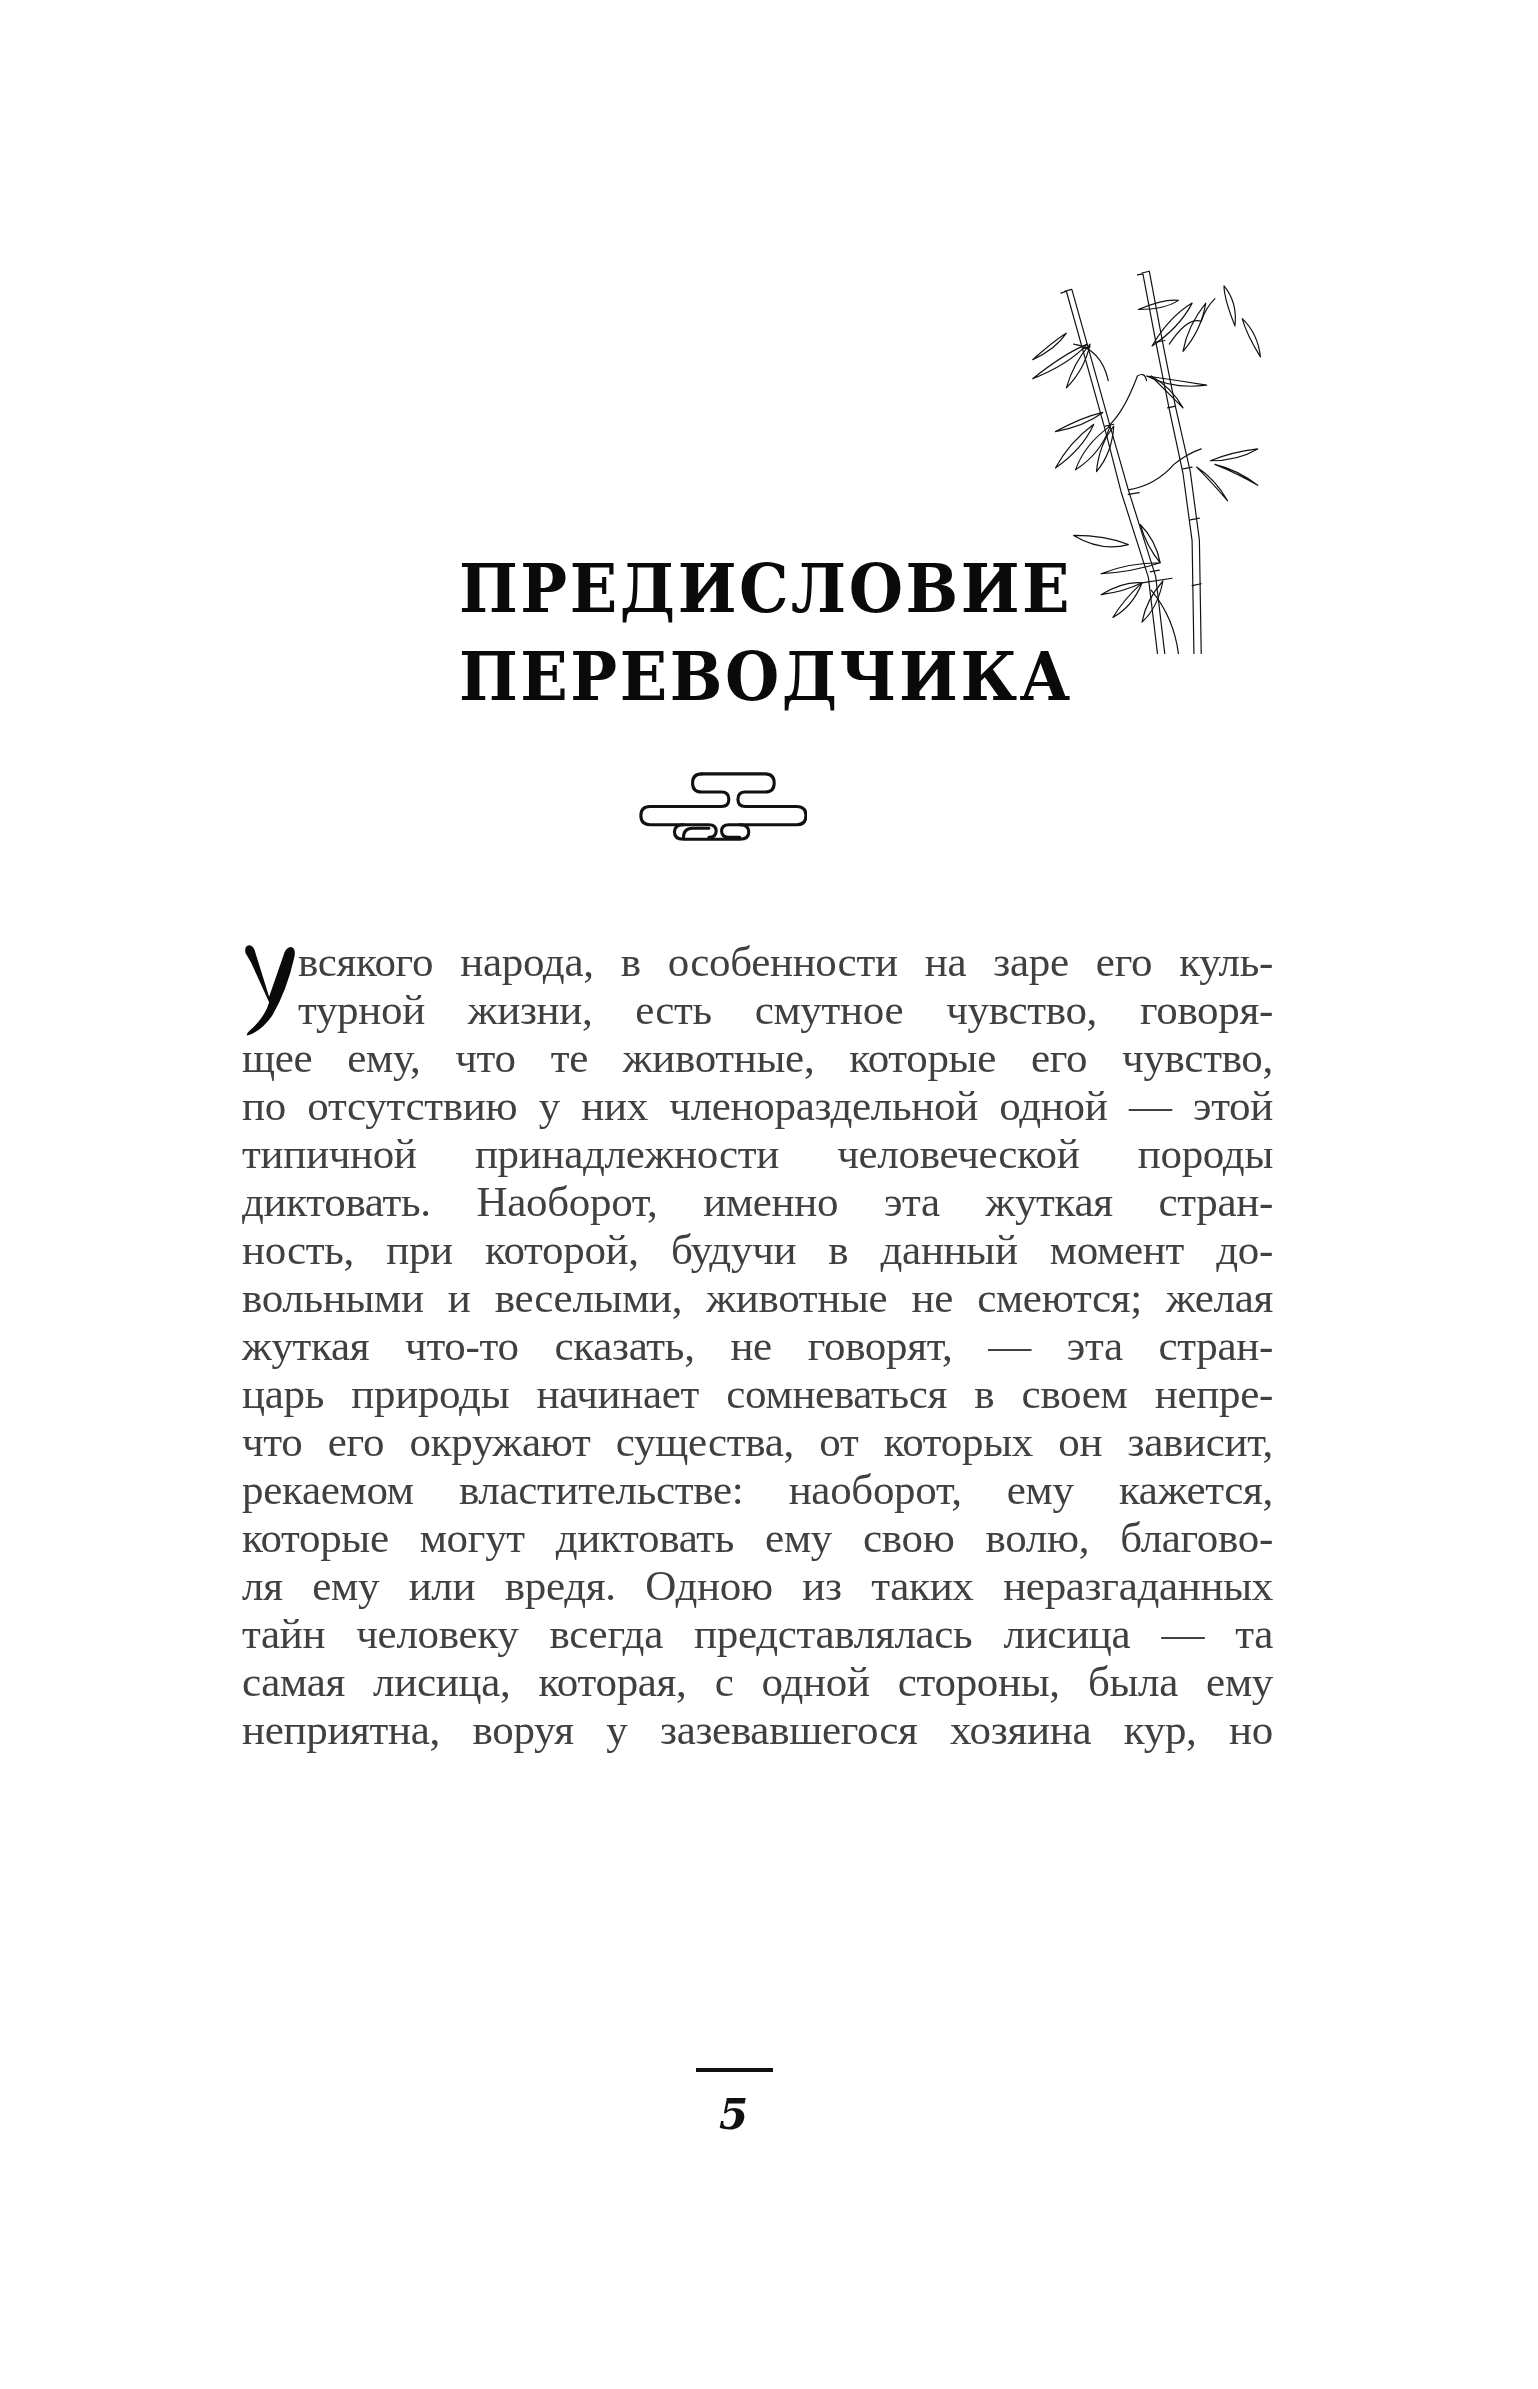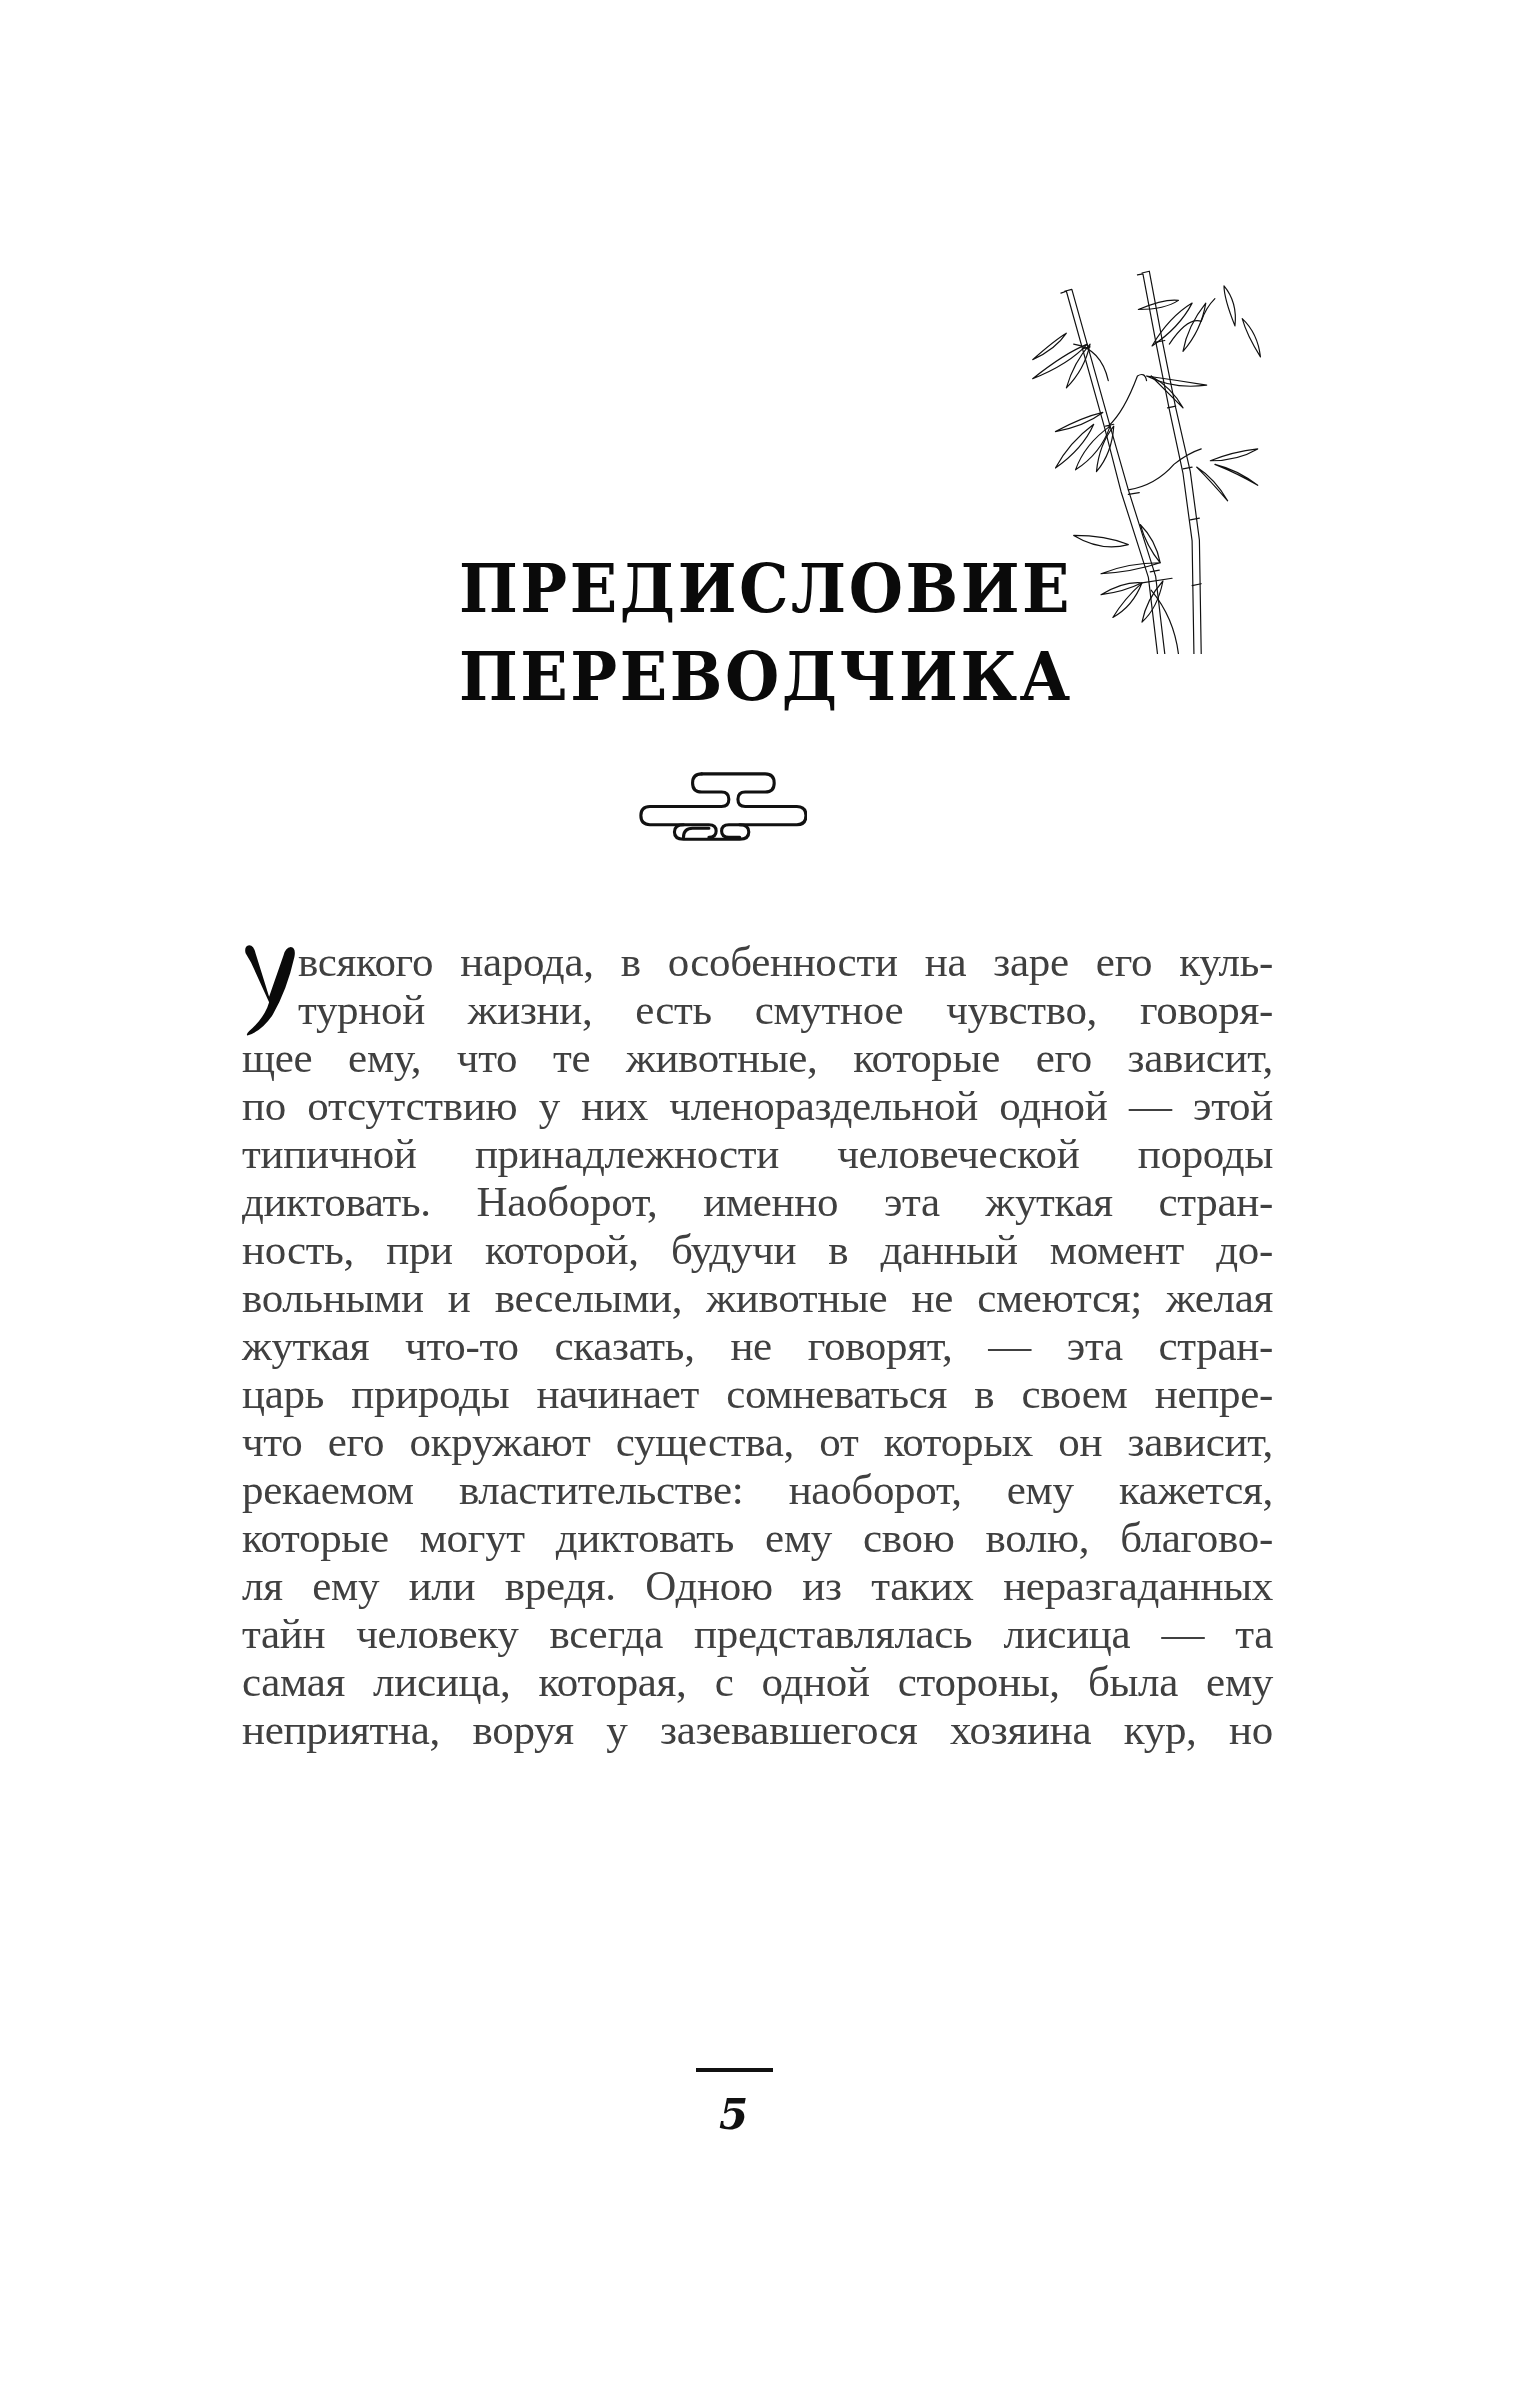--- a/index.html
+++ b/index.html
@@ -189,21 +189,21 @@
   </div>
 
   <div class="body-text">
     <div class="dropcap">
       <svg viewBox="0 0 62 104">
         <path d="M4 12 Q2 4 8 3 Q13 3 15 12 L30 60 L46 14 Q48 6 54 5 Q60 6 58 16 Q50 52 34 80 Q22 98 6 103 Q4 102 8 98 Q22 86 28 72 L30 66 L10 22 Z" fill="#0a0a0a"></path>
       </svg>
     </div>
     <span class="line indented">всякого народа, в особенности на заре его куль-</span>
     <span class="line indented">турной жизни, есть смутное чувство, говоря-</span>
-    <span class="line">щее ему, что те животные, которые его зависит,</span>
+    <span class="line">щее ему, что те животные, которые его чувство,</span>
     <span class="line">по отсутствию у них членораздельной одной — этой</span>
     <span class="line">типичной принадлежности человеческой породы</span>
     <span class="line">диктовать. Наоборот, именно эта жуткая стран-</span>
     <span class="line">ность, при которой, будучи в данный момент до-</span>
     <span class="line">вольными и веселыми, животные не смеются; желая</span>
     <span class="line">жуткая что-то сказать, не говорят, — эта стран-</span>
     <span class="line">царь природы начинает сомневаться в своем непре-</span>
     <span class="line">что его окружают существа, от которых он зависит,</span>
     <span class="line">рекаемом властительстве: наоборот, ему кажется,</span>
     <span class="line">которые могут диктовать ему свою волю, благово-</span>

